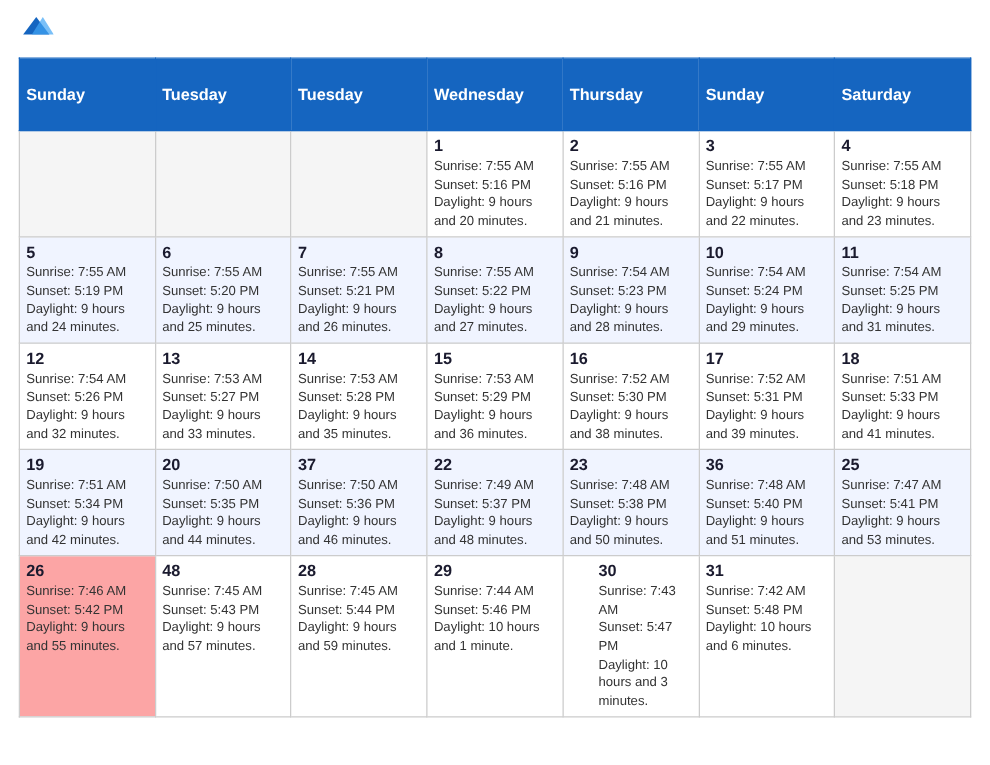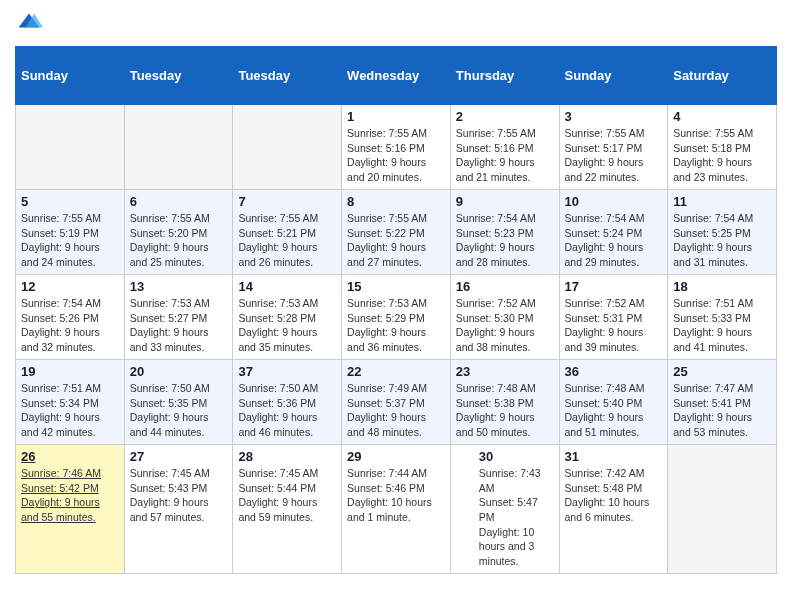--- a/index.html
+++ b/index.html
@@ -235,26 +235,26 @@
         <td style="background: rgb(240, 244, 255);">
           <span class="day-number">36</span>
           <div class="day-info">Sunrise: 7:48 AM<br>Sunset: 5:40 PM<br>Daylight: 9 hours and 51 minutes.</div>
         </td>
         <td style="background: rgb(240, 244, 255);">
           <span class="day-number">25</span>
           <div class="day-info">Sunrise: 7:47 AM<br>Sunset: 5:41 PM<br>Daylight: 9 hours and 53 minutes.</div>
         </td>
       </tr>
       <tr>
-        <td style="background: #fef9c3; text-decoration: underline;">
+        <td style="background: #fca5a5;">
           <span class="day-number">26</span>
           <div class="day-info">Sunrise: 7:46 AM<br>Sunset: 5:42 PM<br>Daylight: 9 hours and 55 minutes.</div>
         </td>
         <td style="background: rgb(255, 255, 255);">
-          <span class="day-number">27</span>
+          <span class="day-number">48</span>
           <div class="day-info">Sunrise: 7:45 AM<br>Sunset: 5:43 PM<br>Daylight: 9 hours and 57 minutes.</div>
         </td>
         <td style="background: rgb(255, 255, 255);">
           <span class="day-number">28</span>
           <div class="day-info">Sunrise: 7:45 AM<br>Sunset: 5:44 PM<br>Daylight: 9 hours and 59 minutes.</div>
         </td>
         <td style="background: rgb(255, 255, 255);">
           <span class="day-number">29</span>
           <div class="day-info">Sunrise: 7:44 AM<br>Sunset: 5:46 PM<br>Daylight: 10 hours and 1 minute.</div>
         </td>

